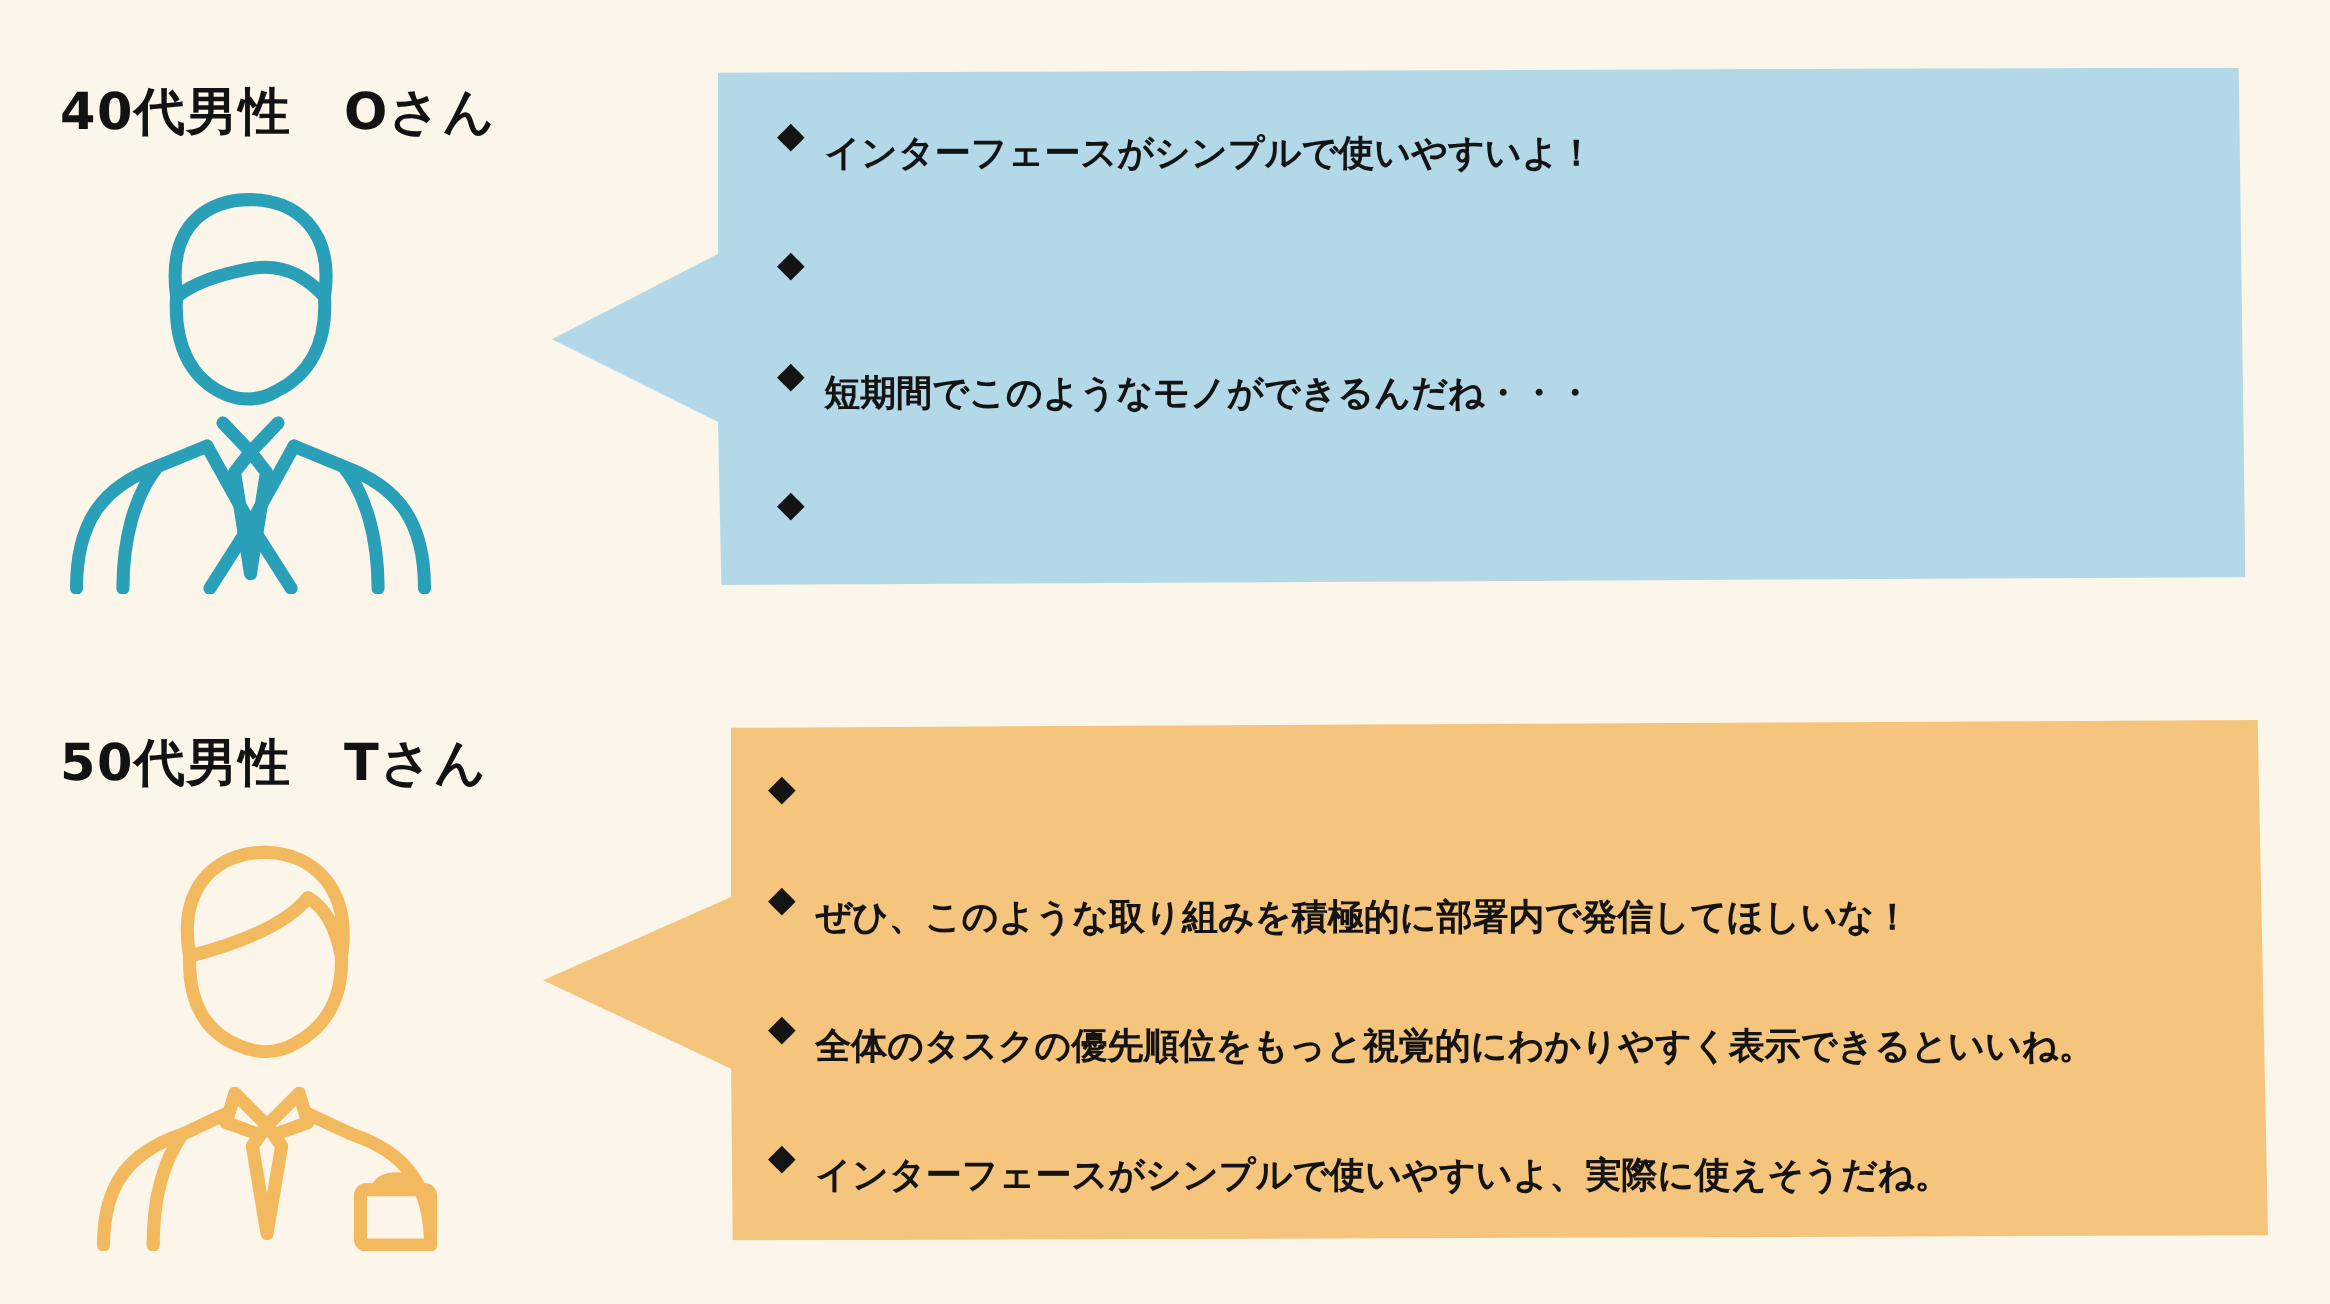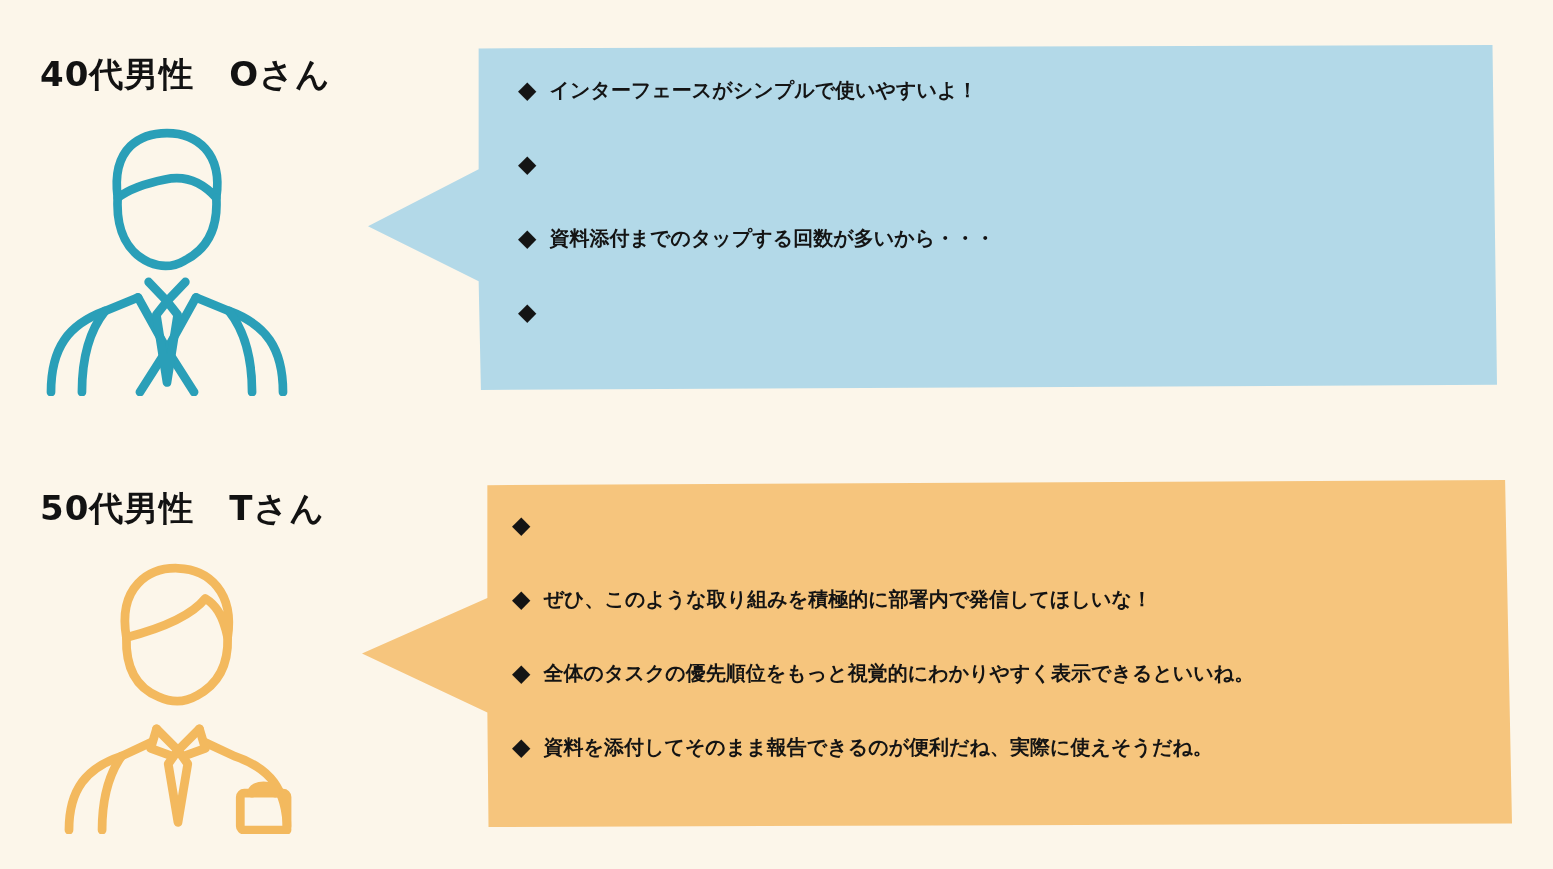--- a/index.html
+++ b/index.html
@@ -60,24 +60,25 @@
   }
   .bullet {
     font-size: 24px;
     line-height: 34px;
     font-weight: 800;
     color: #141414;
     margin-right: 13px;
     flex: 0 0 auto;
   }
   .lines {
-    font-size: 20px;
+    font-size: 24px;
     line-height: 34px;
     font-weight: 800;
     color: #141414;
+    margin-top: 12px;
   }
   .lines div { white-space: nowrap; }
 </style>
 </head>
 <body>
 
 <div class="stage">
 
   <div class="persona-name p0">40代男性　Oさん</div>
 
@@ -104,21 +105,21 @@
       <div class="lines">
         <div>インターフェースがシンプルで使いやすいよ！</div>
       </div>
     </div>
     <div class="comment">
       <span class="bullet">◆</span>
     </div>
     <div class="comment">
       <span class="bullet">◆</span>
       <div class="lines">
-        <div>資料添付までのタップする回数が多いから・・・</div>
+        <div>短期間でこのようなモノができるんだね・・・</div>
       </div>
     </div>
     <div class="comment">
       <span class="bullet">◆</span>
     </div>
   </div>
 
   <div class="persona-name p1">50代男性　Tさん</div>
 
   <div class="avatar p1">
@@ -151,18 +152,18 @@
     </div>
     <div class="comment">
       <span class="bullet">◆</span>
       <div class="lines">
         <div>全体のタスクの優先順位をもっと視覚的にわかりやすく表示できるといいね。</div>
       </div>
     </div>
     <div class="comment">
       <span class="bullet">◆</span>
       <div class="lines">
-        <div>資料を添付してそのまま報告できるのが便利だね、実際に使えそうだね。</div>
+        <div>インターフェースがシンプルで使いやすいよ、実際に使えそうだね。</div>
       </div>
     </div>
   </div>
 
 </div>
 
 </body></html>

